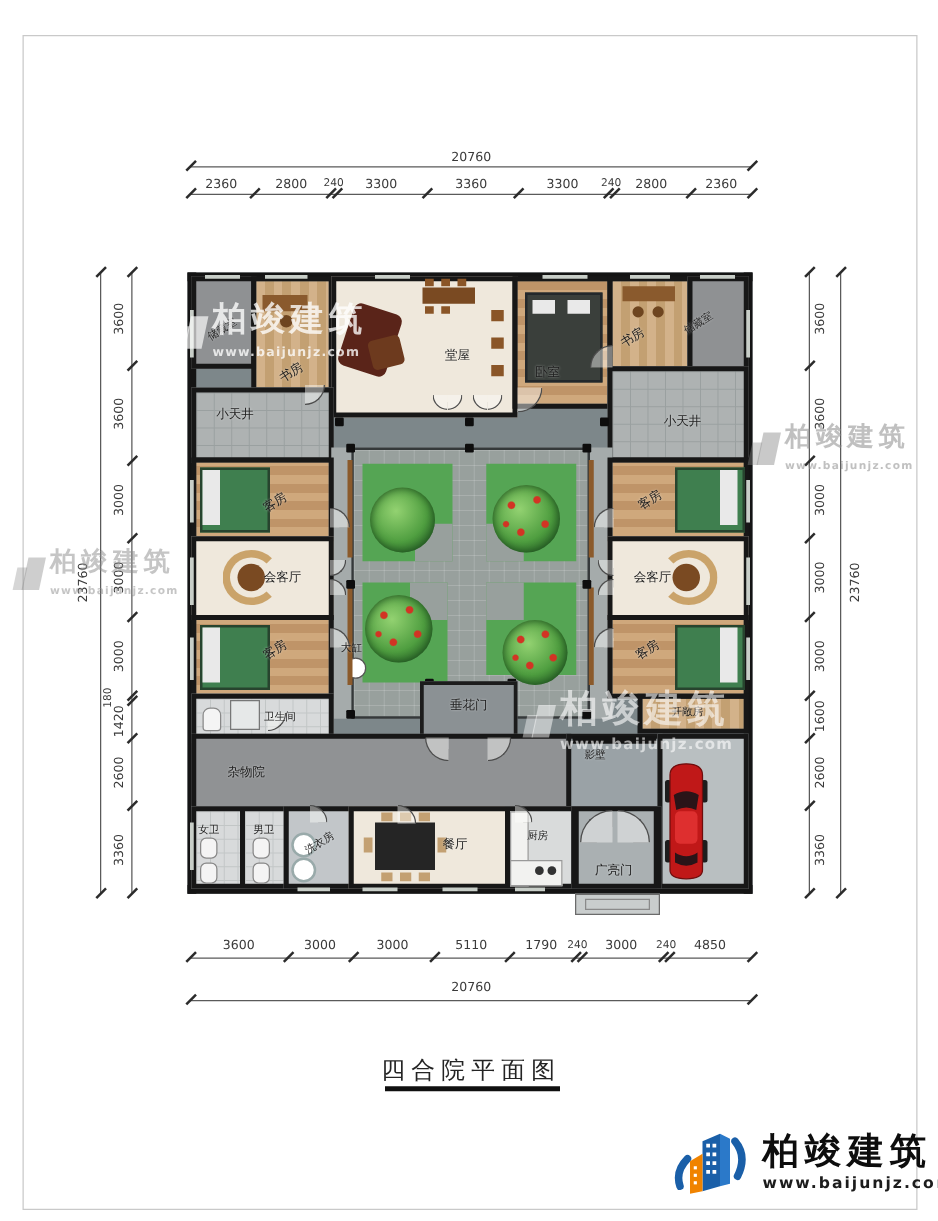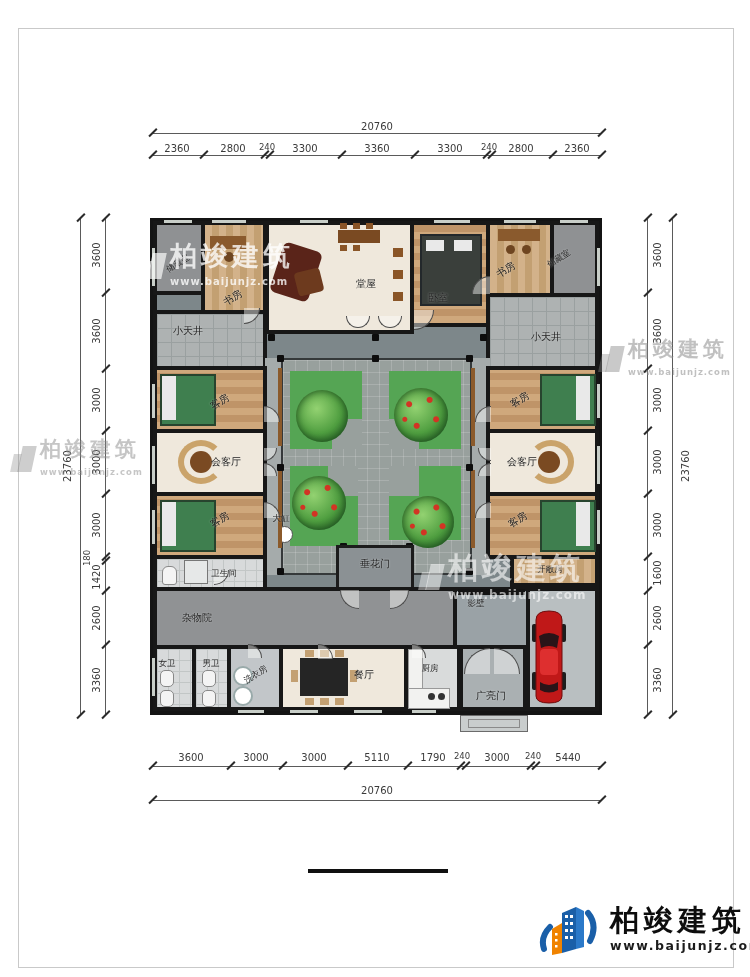--- a/index.html
+++ b/index.html
@@ -88,21 +88,21 @@
   <div class="dl" style="left:152px;top:766px;width:449px;height:1px"></div>
   <div class="dl" style="left:152px;top:800px;width:449px;height:1px"></div>
   <span class="d" style="left:191px;top:757px">3600</span>
   <span class="d" style="left:256px;top:757px">3000</span>
   <span class="d" style="left:314px;top:757px">3000</span>
   <span class="d" style="left:377px;top:757px">5110</span>
   <span class="d" style="left:433px;top:757px">1790</span>
   <span class="d s" style="left:462px;top:756px">240</span>
   <span class="d" style="left:497px;top:757px">3000</span>
   <span class="d s" style="left:533px;top:756px">240</span>
-  <span class="d" style="left:568px;top:757px">5440</span>
+  <span class="d" style="left:568px;top:757px">4850</span>
   <span class="d" style="left:377px;top:790px">20760</span>
   <i class="tk" style="left:152px;top:760px"></i>
     <i class="tk" style="left:230px;top:760px"></i>
     <i class="tk" style="left:282px;top:760px"></i>
     <i class="tk" style="left:347px;top:760px"></i>
     <i class="tk" style="left:407px;top:760px"></i>
     <i class="tk" style="left:460px;top:760px"></i>
     <i class="tk" style="left:465px;top:760px"></i>
     <i class="tk" style="left:530px;top:760px"></i>
     <i class="tk" style="left:535px;top:760px"></i>
@@ -402,20 +402,21 @@
     <span><span class="nm" style="font-size:21px">柏竣建筑</span><br><span class="ur" style="font-size:8.5px">www.baijunjz.com</span></span>
   </div>
   <div class="wm" style="left:420px;top:552px;color:rgba(255,255,255,.6)">
     <span style="display:flex">
         <i class="g2"></i>
         <i class="g1"></i>
       </span>
     <span><span class="nm" style="font-size:30px">柏竣建筑</span><br><span class="ur" style="font-size:12px">www.baijunjz.com</span></span>
   </div>
 
+  <span class="title" style="left:377px;top:843px">四合院平面图</span>
   <div class="tbar" style="left:308px;top:869px;width:140px;height:4px"></div>
 
   <div class="logo" style="left:538px;top:899px">
     <svg width="62" height="60" viewBox="0 0 62 60">
       <path d="M6 50 Q2 38 12 28" stroke="#1a5fa8" stroke-width="6" fill="none" stroke-linecap="round"></path>
       <path d="M50 14 Q60 26 52 42" stroke="#1a5fa8" stroke-width="6" fill="none" stroke-linecap="round"></path>
       <polygon points="24,14 38,8 38,50 24,54" fill="#1a5fa8"></polygon>
       <polygon points="38,8 46,12 46,48 38,50" fill="#2b79c9"></polygon>
       <polygon points="14,30 24,24 24,54 14,56" fill="#f08300"></polygon>
       <g fill="#fff">

